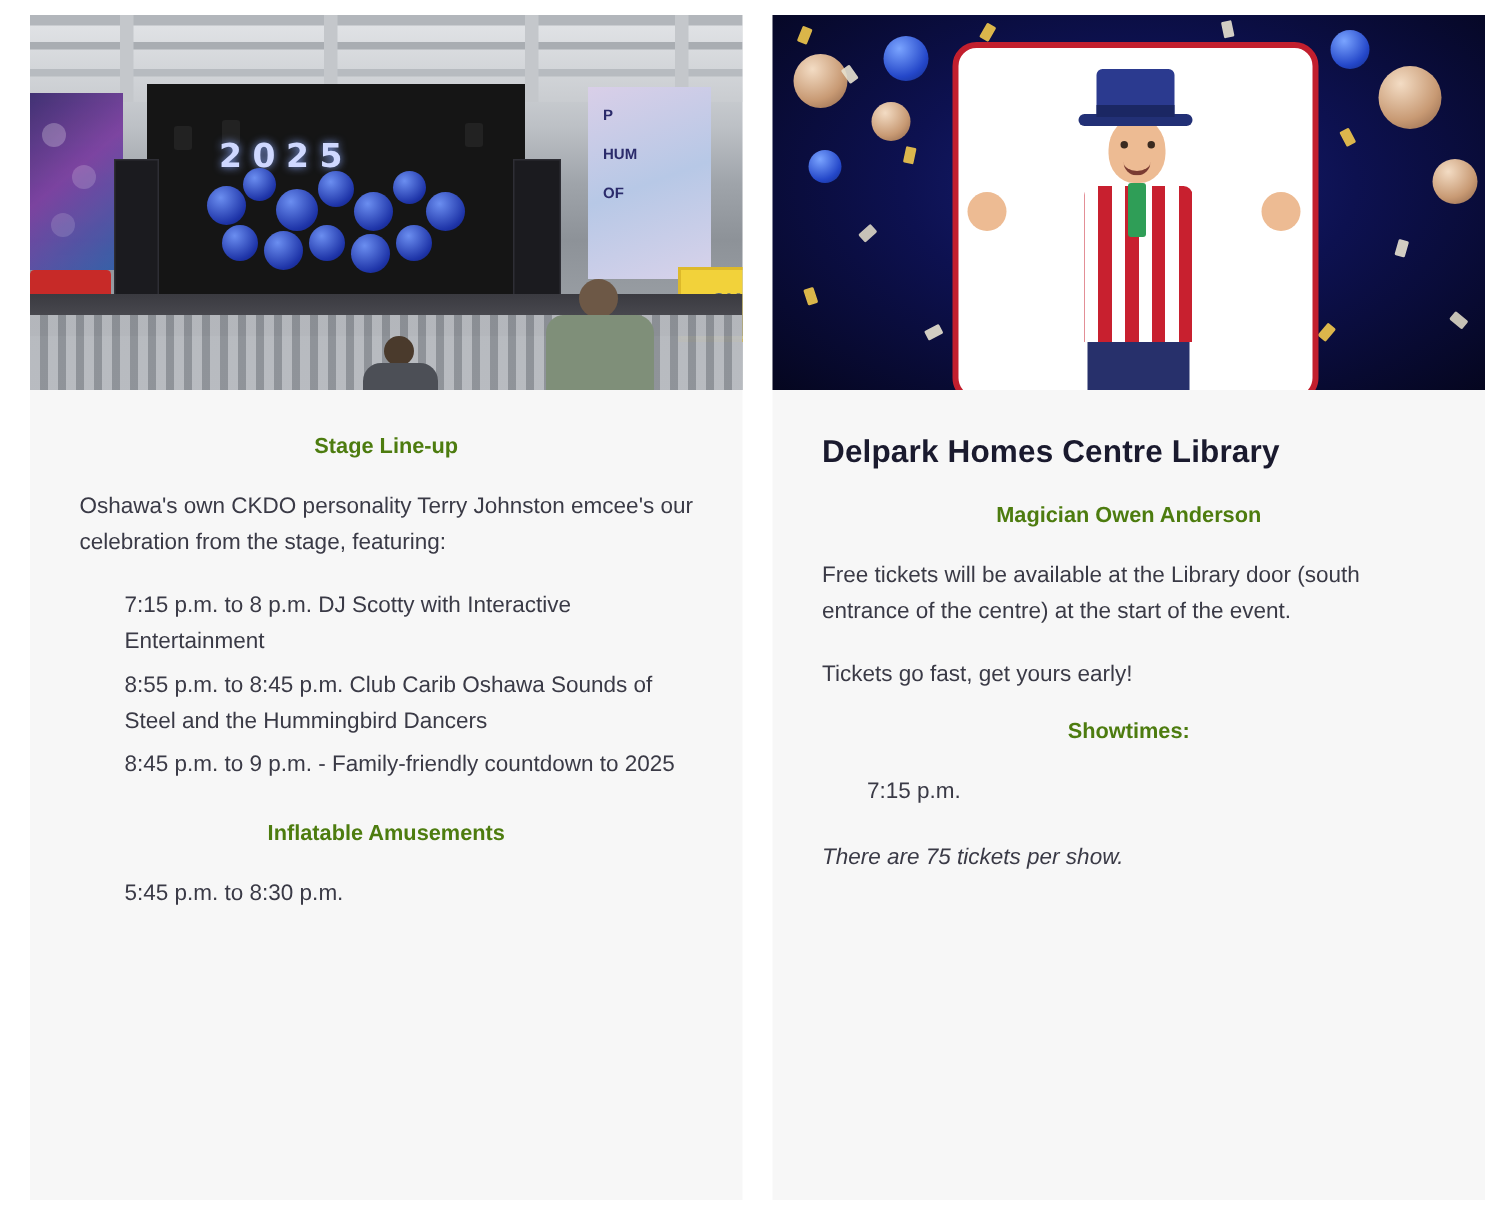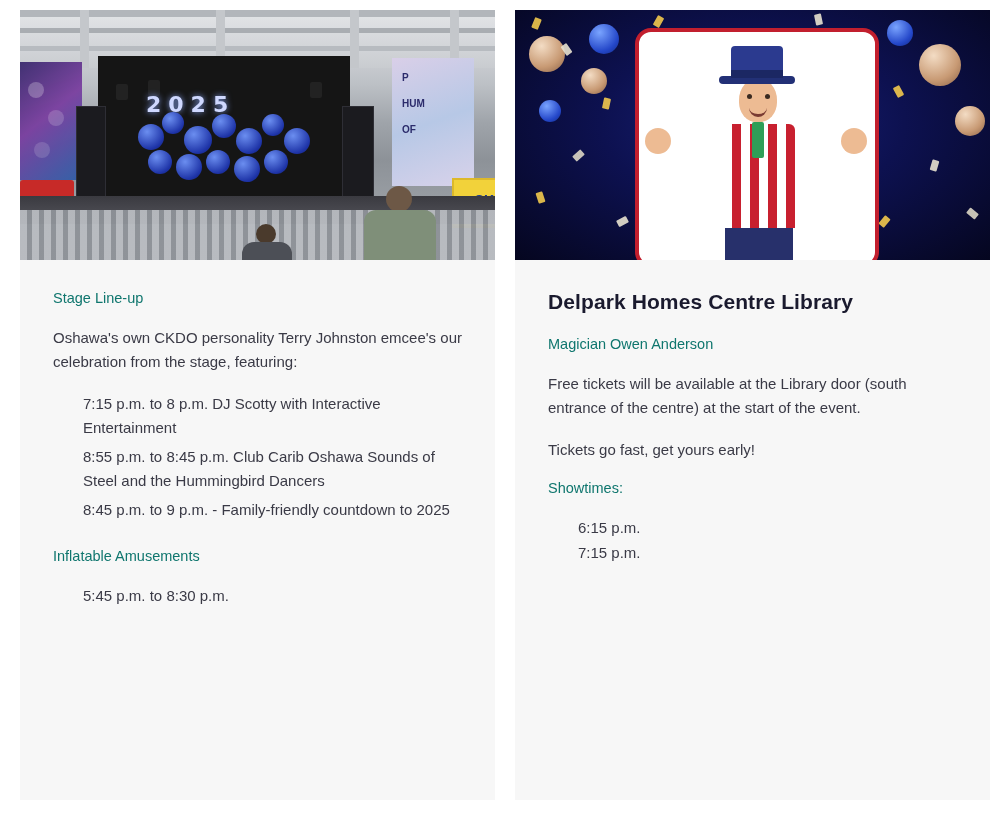--- a/index.html
+++ b/index.html
@@ -41,23 +41,24 @@
   }
   .card-title {
     font-size: 21px;
     font-weight: bold;
     color: #1a1a2e;
     margin: 0 0 22px 0;
     letter-spacing: 0.1px;
   }
   .card-subtitle {
     font-size: 14.5px;
-    font-weight: normal;
-    color: #0f766e;
+    font-weight: bold;
+    color: #4d7c0f;
     margin: 0 0 20px 0;
+    text-align: center;
   }
   .card-para {
     font-size: 15px;
     line-height: 1.6;
     color: #3a3a46;
     margin: 0 0 18px 0;
   }
   .card-para.italic {
     font-style: italic;
   }
@@ -352,20 +353,20 @@
 
     <div class="card-body">
       <h2 class="card-title">Delpark Homes Centre Library</h2>
 
       <h3 class="card-subtitle">Magician Owen Anderson</h3>
       <p class="card-para">Free tickets will be available at the Library door (south entrance of the centre) at the start of the event.</p>
       <p class="card-para">Tickets go fast, get yours early!</p>
 
       <h3 class="card-subtitle">Showtimes:</h3>
       <ul class="time-list compact">
-        <li>6:15 p.m.</li>
         <li>7:15 p.m.</li>
       </ul>
 
+      <p class="card-para italic">There are 75 tickets per show.</p>
     </div>
   </div>
 
 </div>
 
 </body></html>

